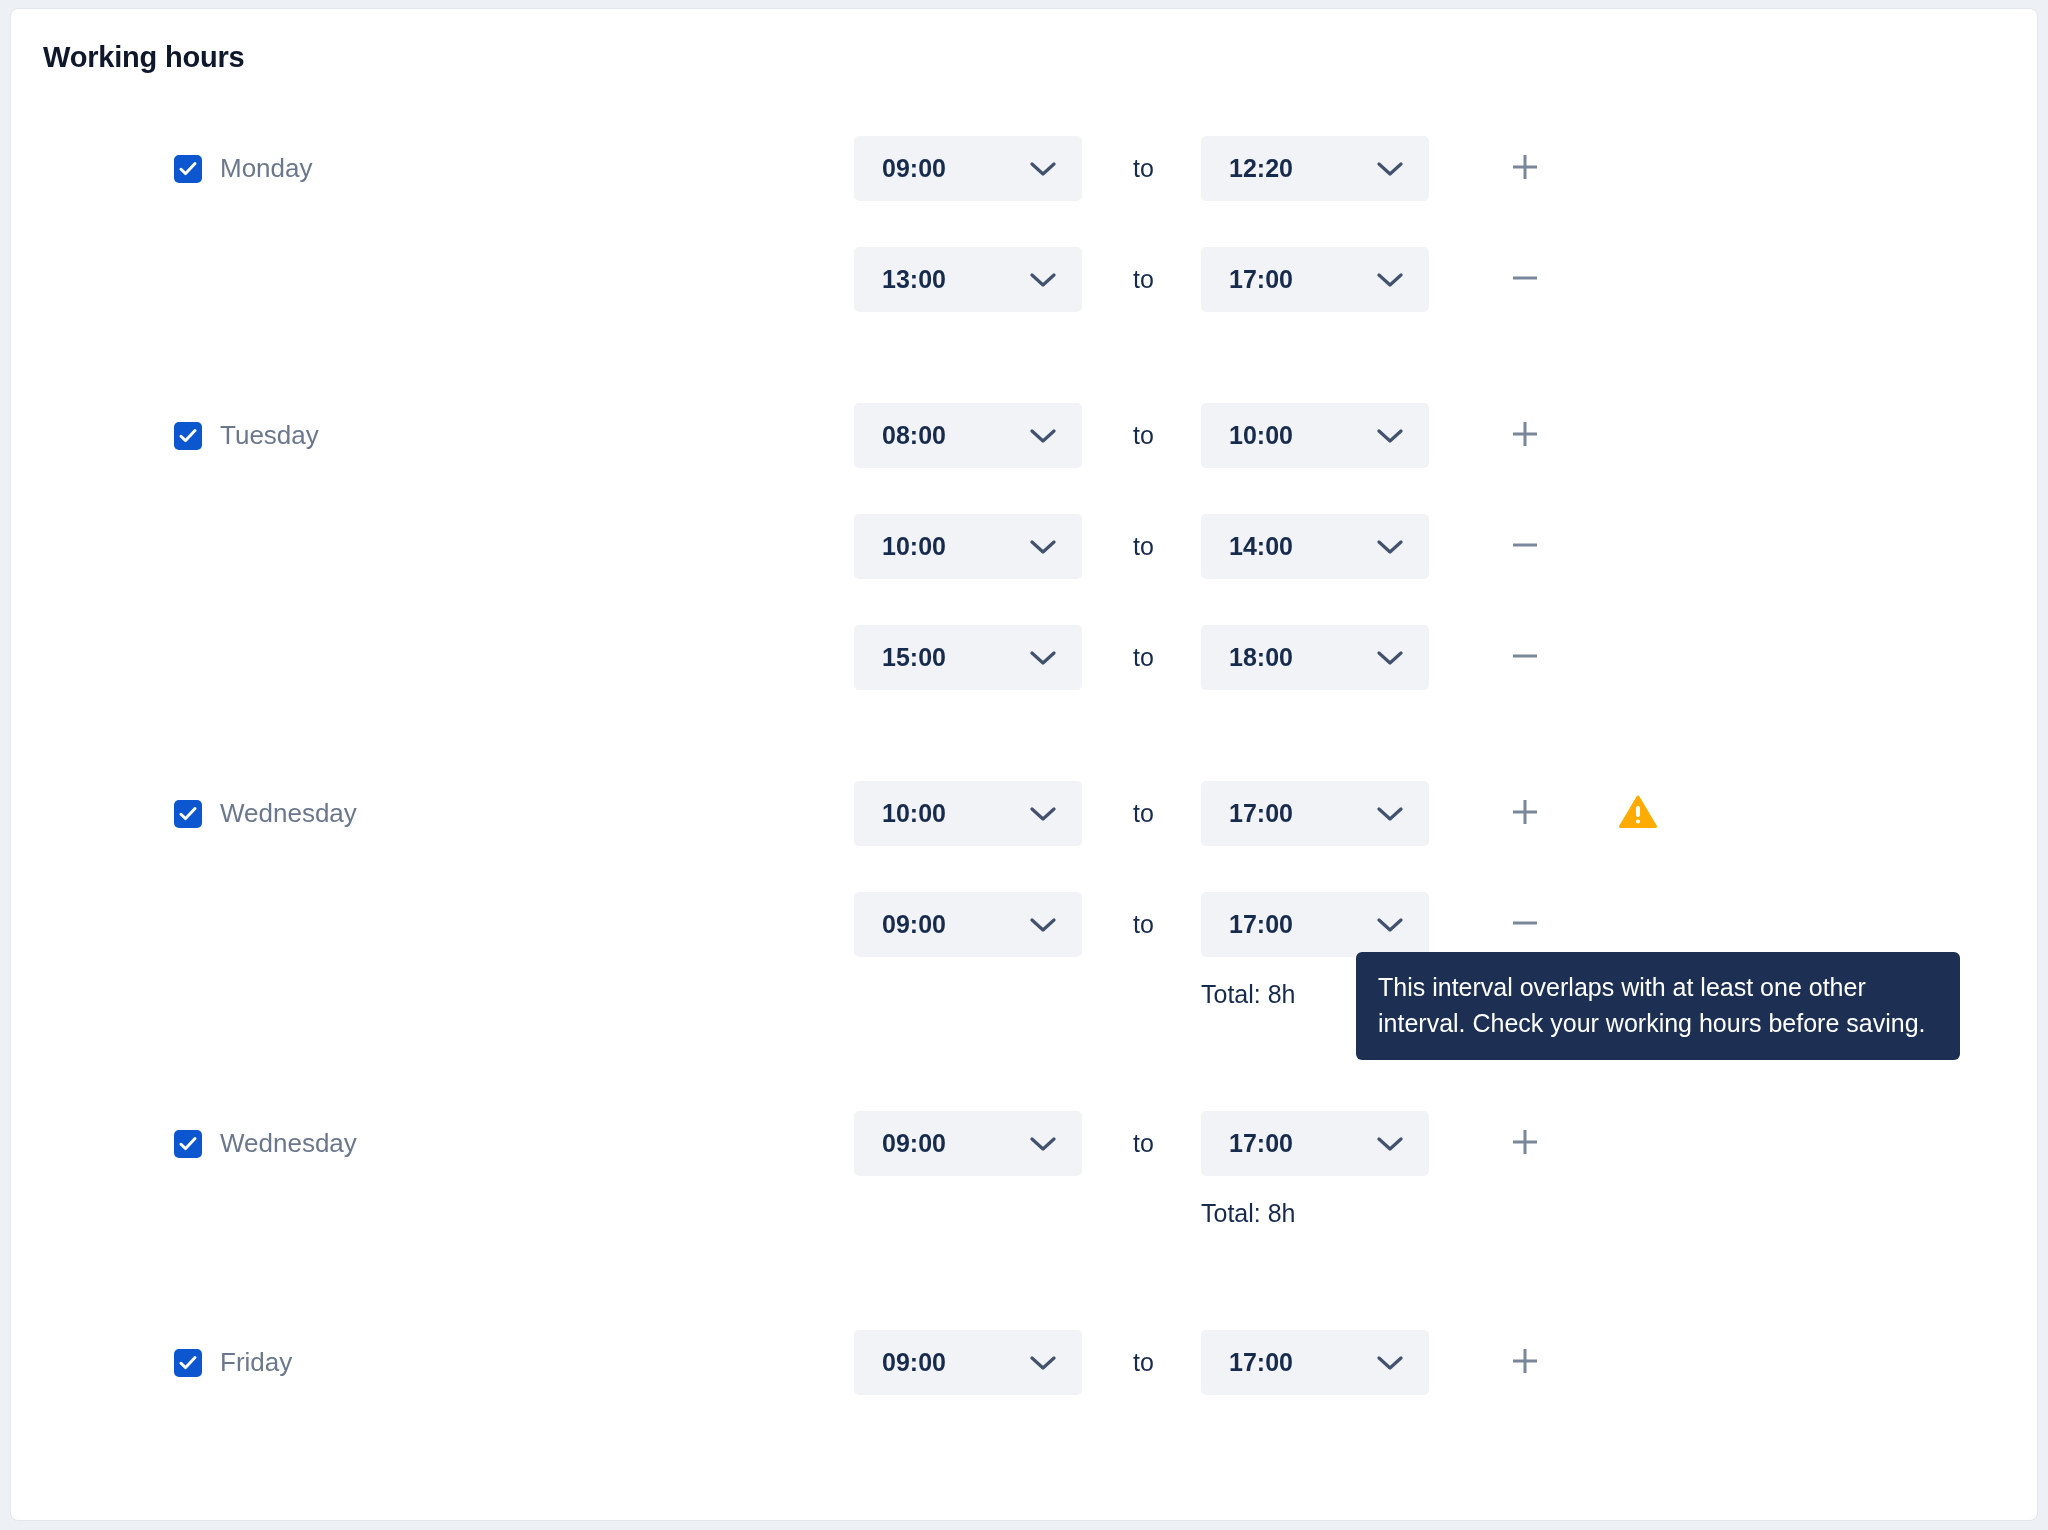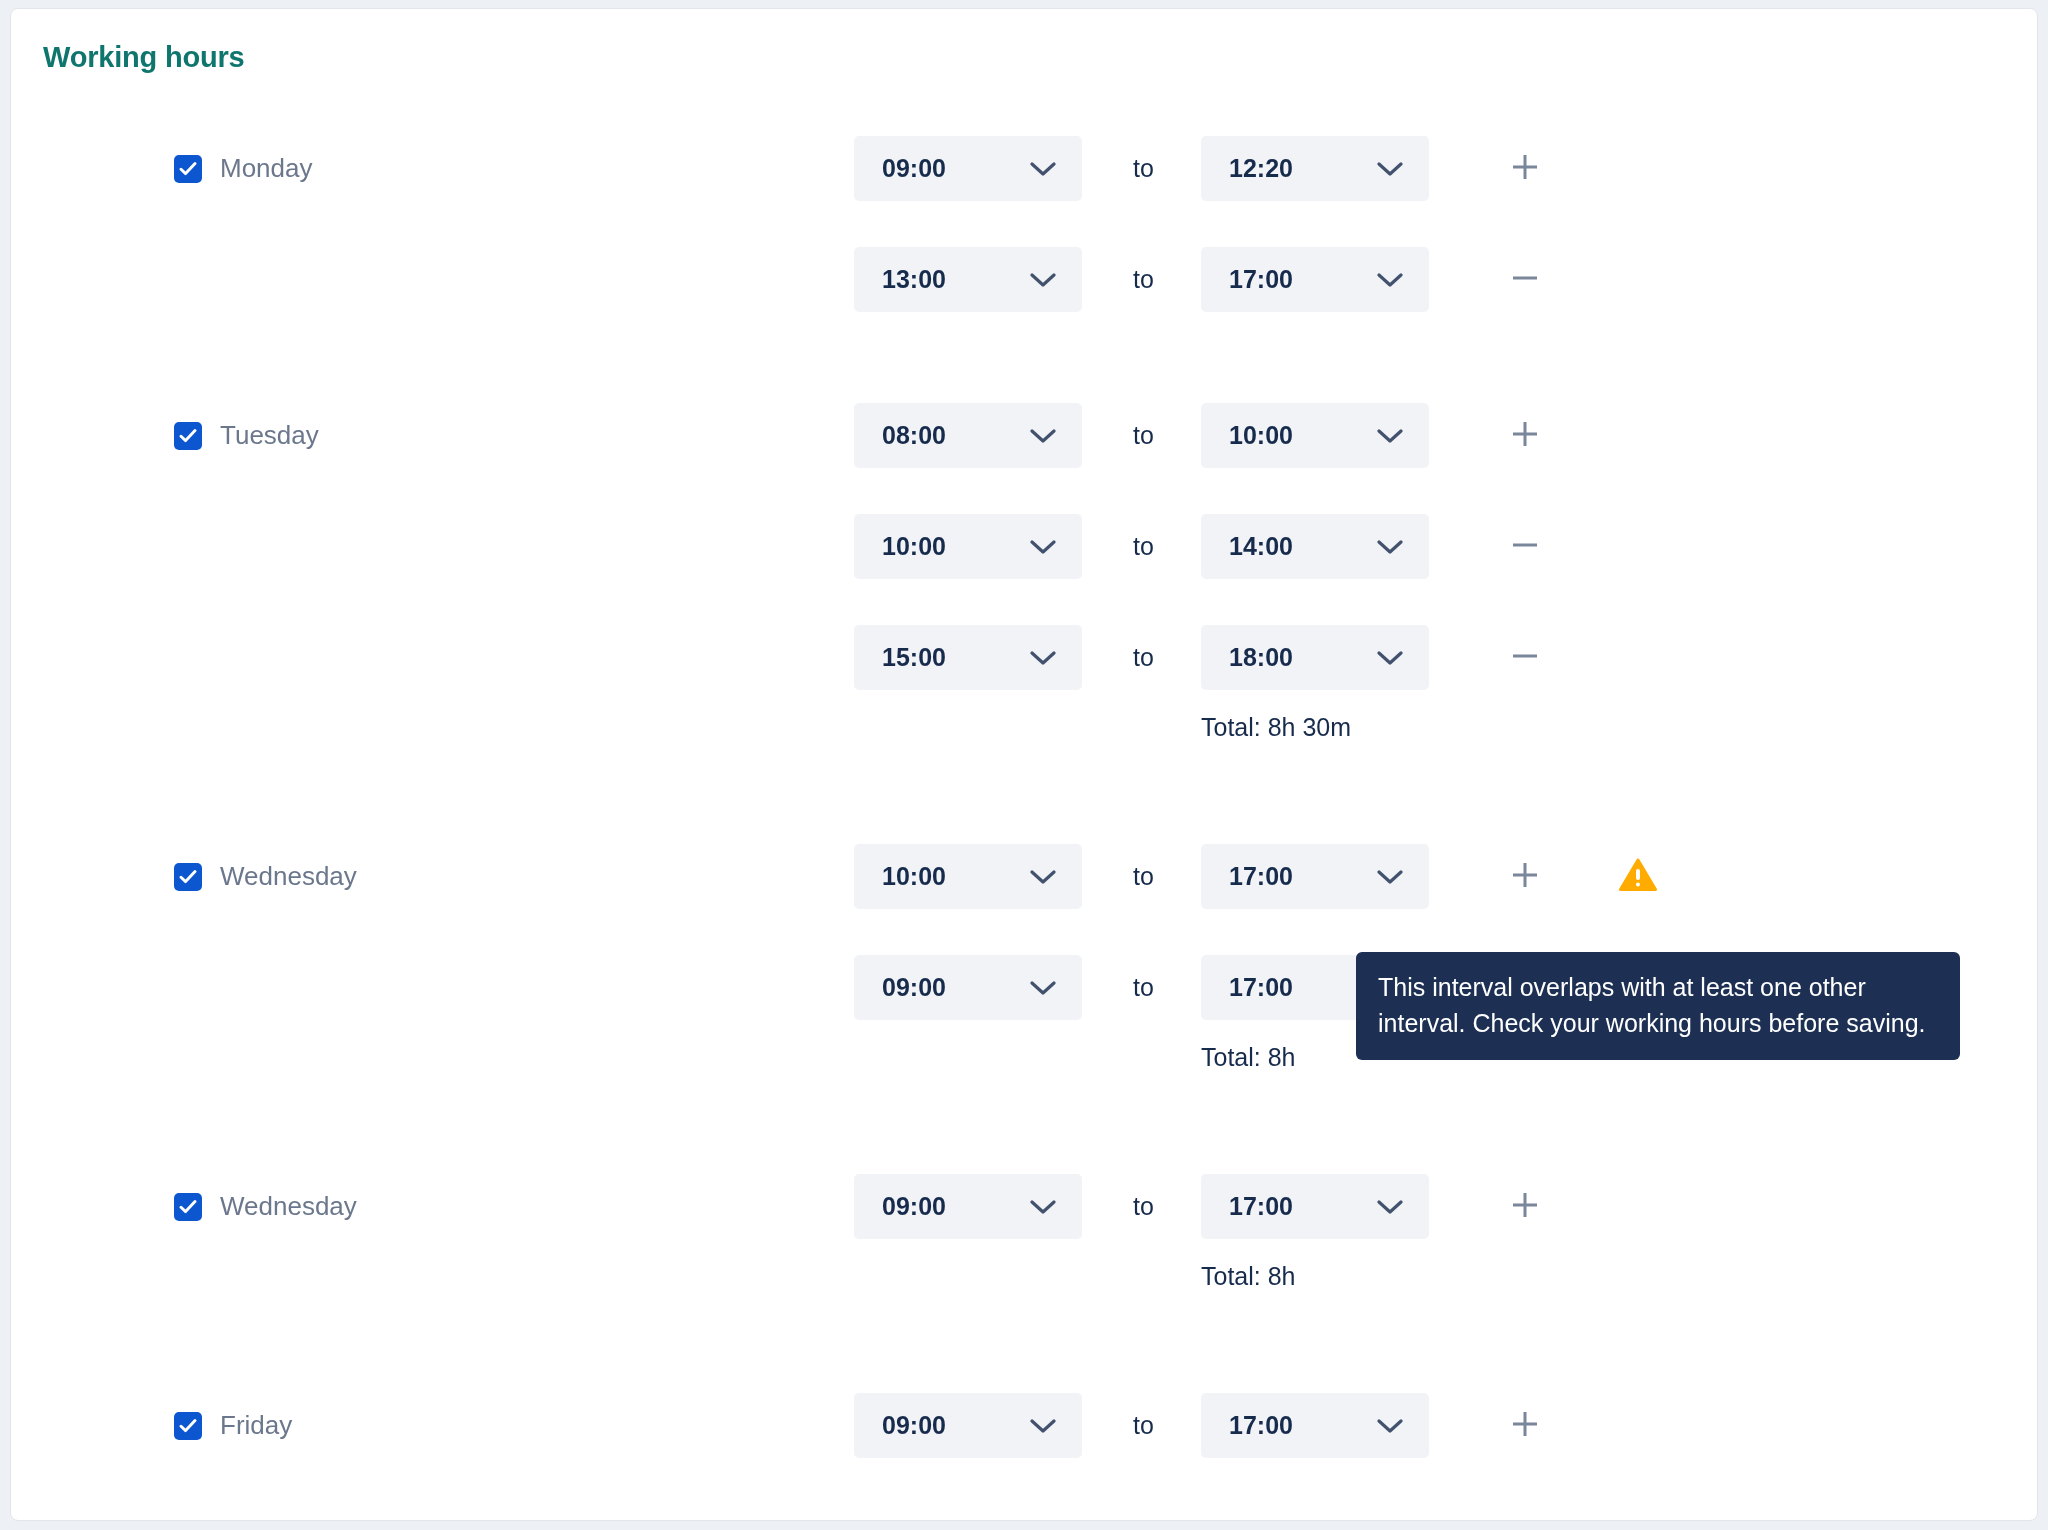--- a/index.html
+++ b/index.html
@@ -27,21 +27,21 @@
     border-radius: 8px;
     overflow: hidden;
   }
 
   .panel-title {
     position: absolute;
     left: 32px;
     top: 32px;
     font-size: 29px;
     font-weight: 700;
-    color: #0f766e;
+    color: #0f172a;
     letter-spacing: -0.2px;
   }
 
   .schedule {
     position: absolute;
     left: 0;
     top: 104px;
     width: 100%;
   }
 
@@ -332,23 +332,20 @@
                 <path d="M2 3 L13 13 L24 3" fill="none" stroke="#42526E" stroke-width="3.2" stroke-linecap="round" stroke-linejoin="round"></path>
               </svg>
             </span>
           </div>
           <button class="rowbtn">
             <span><svg width="30" height="30" viewBox="0 0 30 30">
                 <path d="M3 15 H27" stroke="#7A8699" stroke-width="3" stroke-linecap="butt"></path>
               </svg></span>
           </button>
         </div>
-        <div class="total">
-          <span>Total: 8h 30m</span>
-        </div>
       </div>
       <div class="day-gap"></div>
       <div class="day-block">
         <div class="row first">
           <div class="day-cell">
             <div class="checkbox">
               <svg width="18" height="16" viewBox="0 0 18 16">
                 <path d="M2 8.2 L6.6 12.6 L16 2.6" fill="none" stroke="#FFFFFF" stroke-width="2.9" stroke-linecap="round" stroke-linejoin="round"></path>
               </svg>
             </div>

